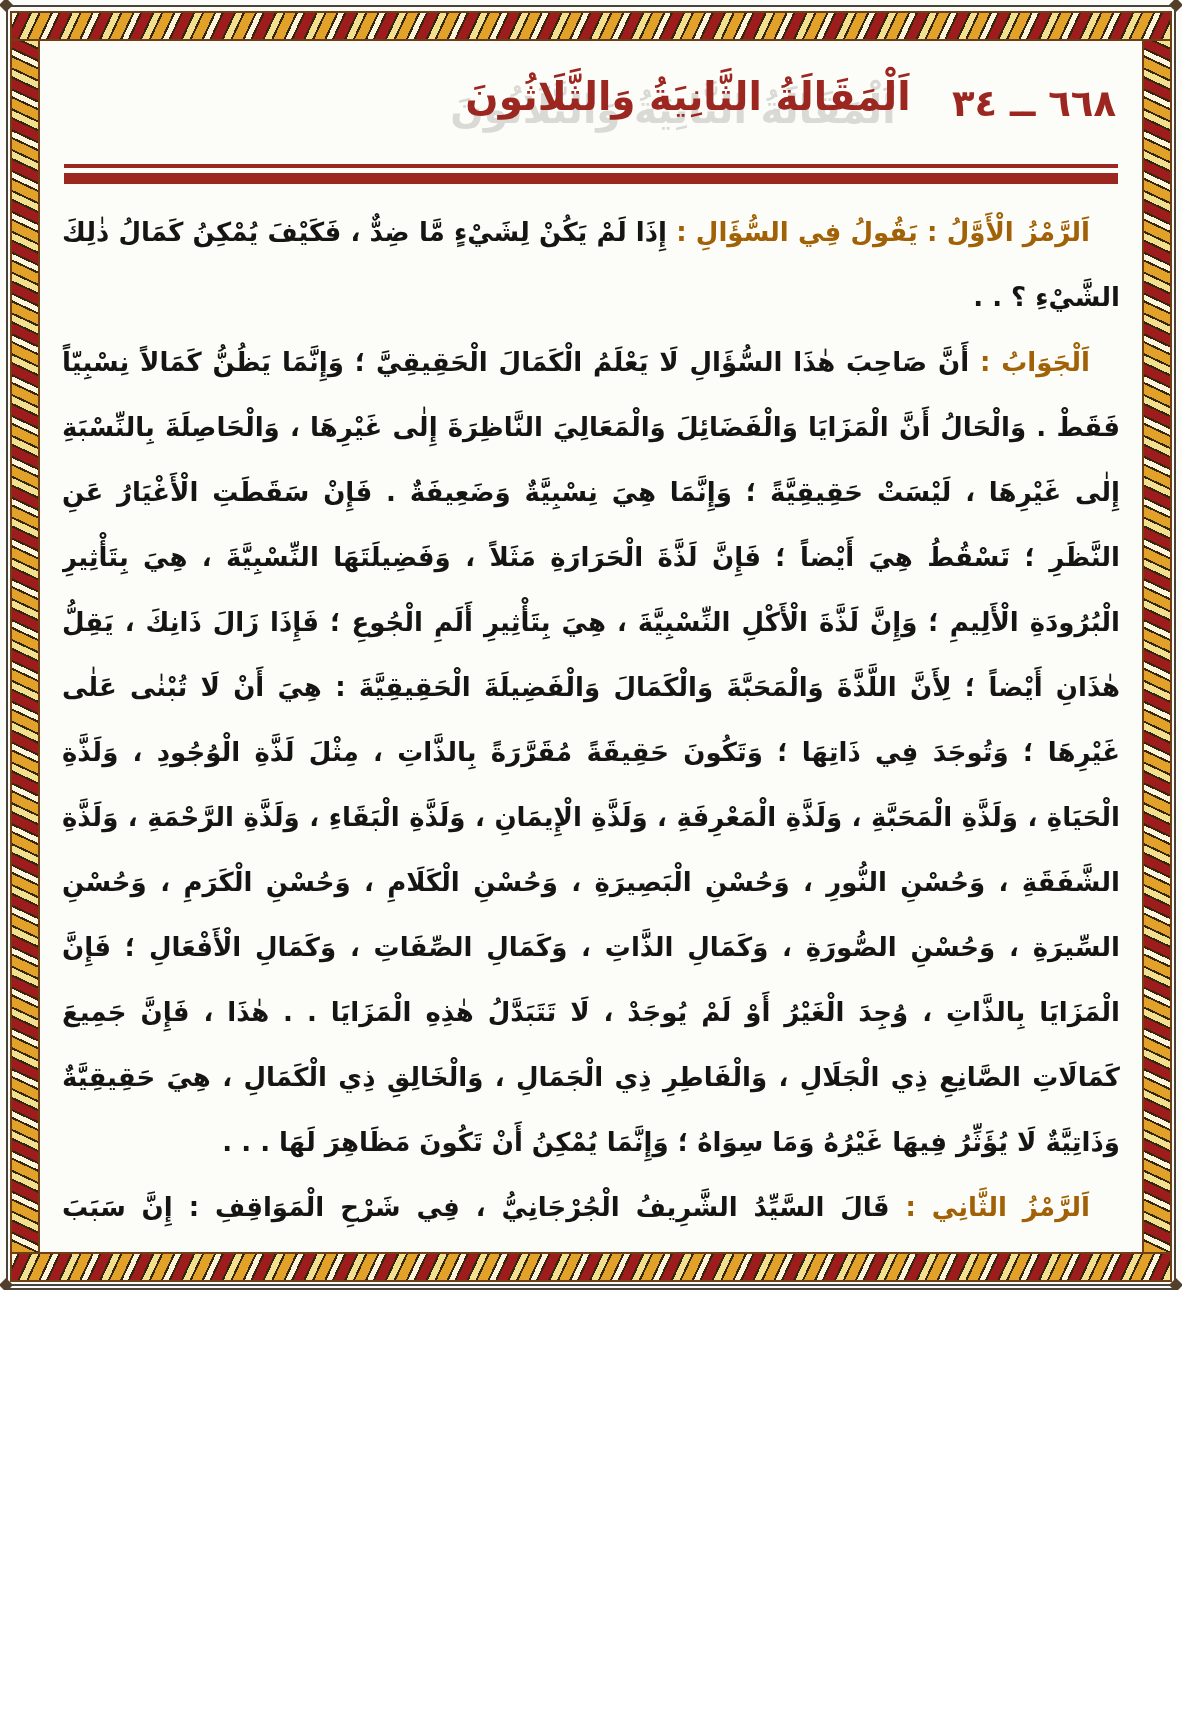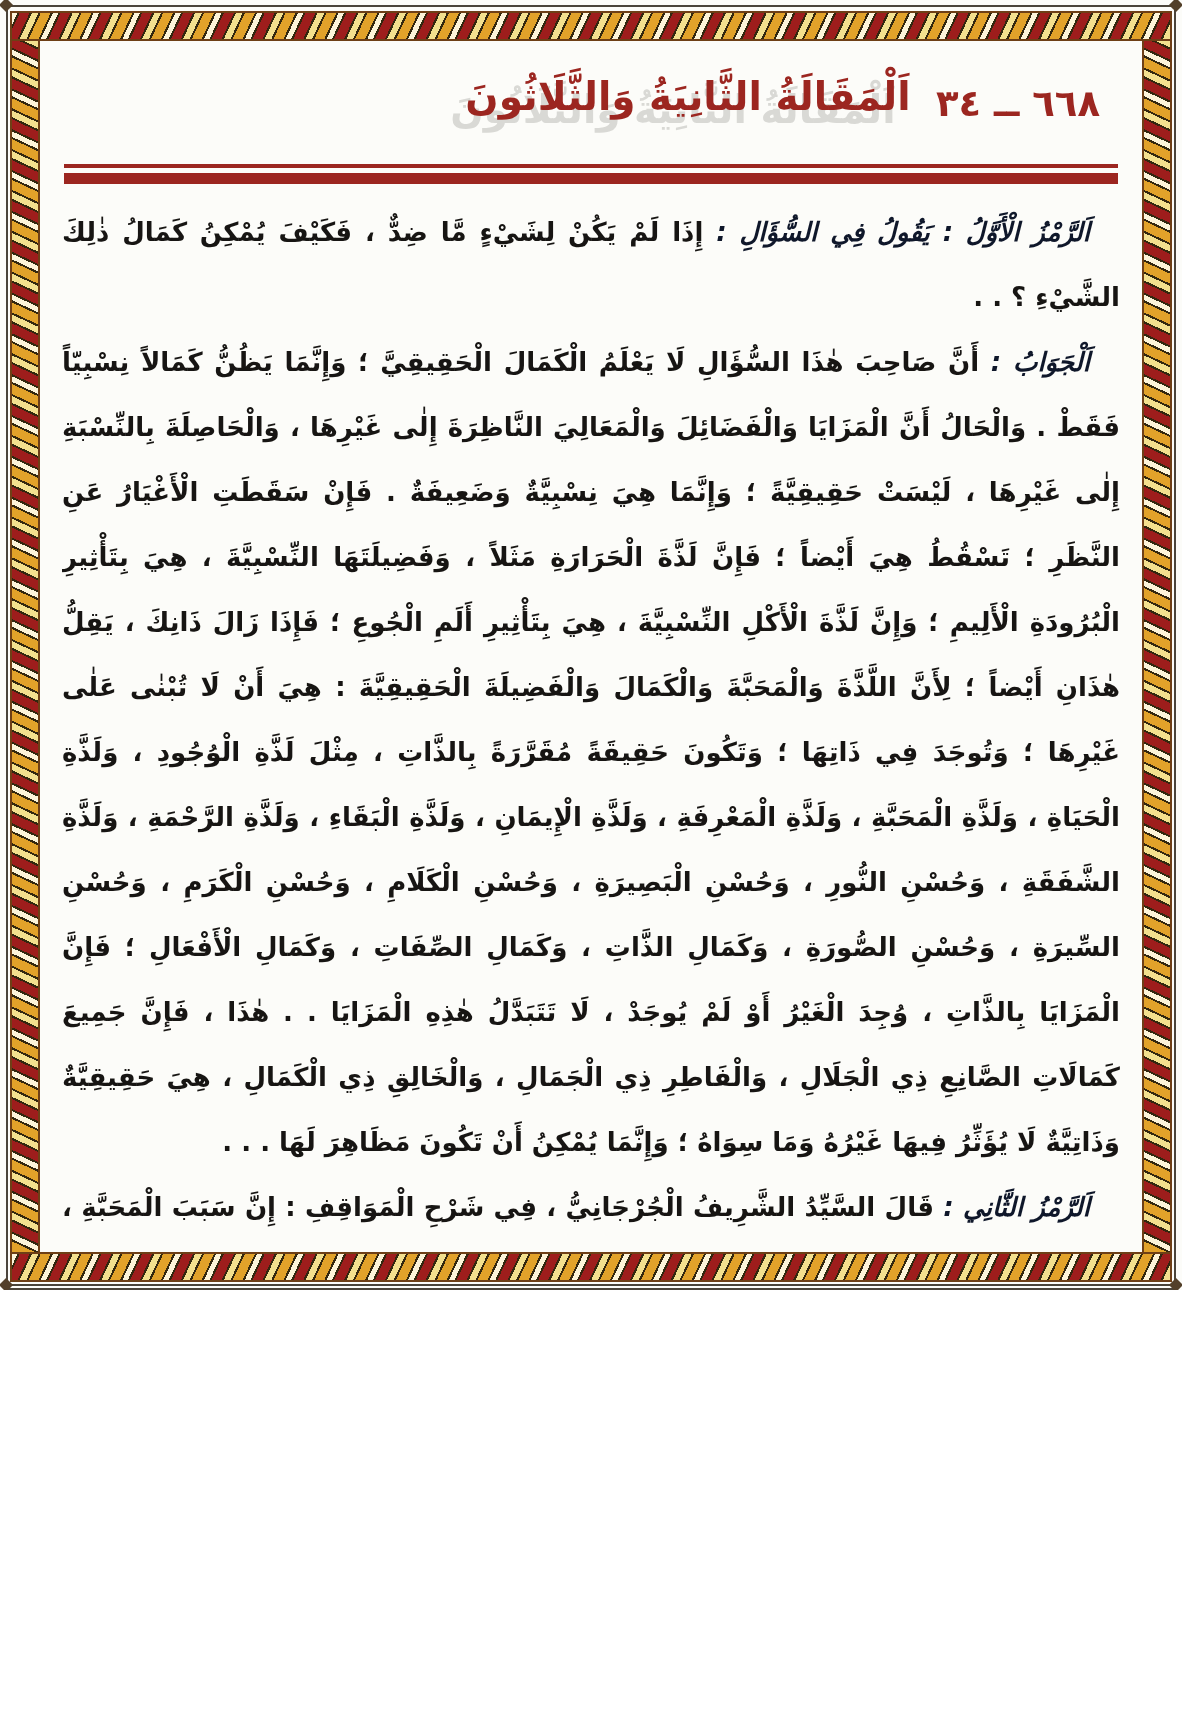--- a/index.html
+++ b/index.html
@@ -37,40 +37,40 @@
   }
   .band-left{left:10px;}
   .band-right{right:10px;}
   
   .content{
     position:absolute;top:50px;left:62px;right:62px;bottom:42px;
     direction:rtl;overflow:hidden;
   }
   .page-header{position:relative;height:104px;margin-top:10px;}
   .page-number{
-    position:absolute;right:20px;top:22px;
+    position:absolute;right:4px;top:22px;
     font-size:37px;font-weight:bold;color:#9c2620;white-space:nowrap;
   }
   .page-title{
     position:absolute;left:0;right:0;top:14px;margin:0;
     text-align:center;font-size:39px;font-weight:bold;color:#9c2620;
     transform:translateX(97px);
     text-shadow:-15px 13px 0 #d9d9d5;
     white-space:nowrap;
   }
   .rule-thin{height:4px;background:#9c2620;margin:0 2px 5px 2px;}
   .rule-thick{height:11px;background:#9c2620;margin:0 2px;}
   .body-text{
     margin-top:16px;
     font-size:26px;font-weight:bold;color:#171513;
     text-align:justify;line-height:65px;
     word-spacing:0px;
   }
   .body-text p{margin:0;text-indent:30px;}
-  .lead{color:#0f172a;font-style:italic;}
+  .lead{color:#a16207;}
 </style>
 </head>
 <body>
 
 <div class="page">
 
   <div class="outer-rule"></div>
   <div class="bottom-extra-rule"></div>
   <div class="finial f-tl"></div>
   <div class="finial f-tr"></div>

